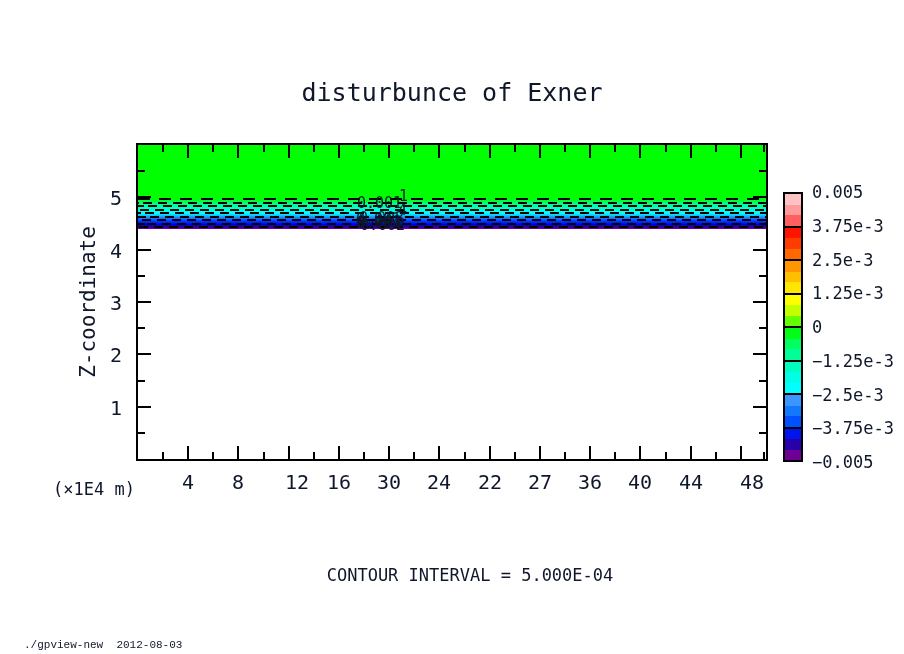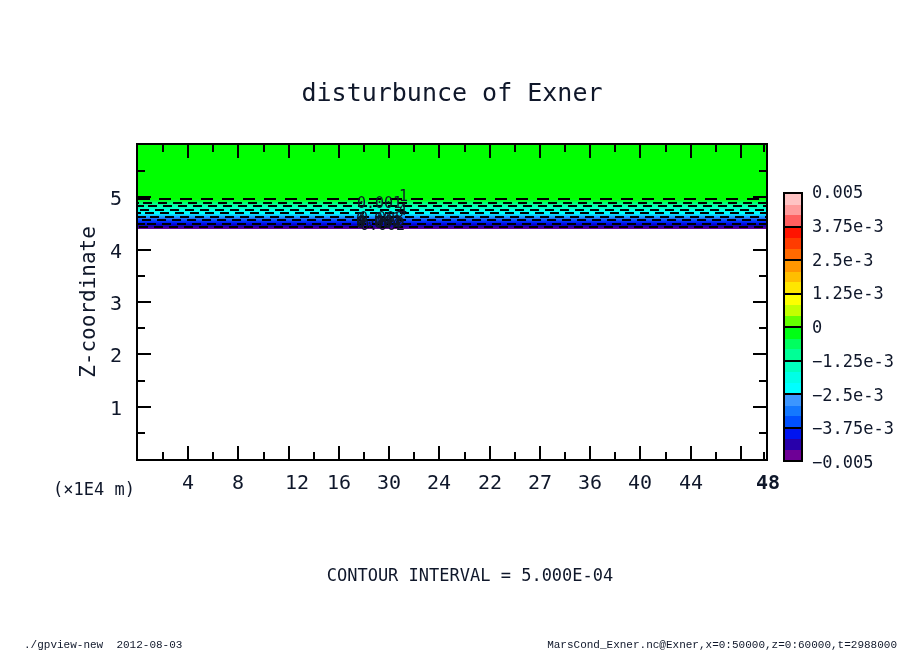--- a/index.html
+++ b/index.html
@@ -136,21 +136,21 @@
       <div class="abs xtick-label" style="left: 214px;">8</div>
       <div class="abs xtick-label" style="left: 273px;">12</div>
       <div class="abs xtick-label" style="left: 315px;">16</div>
       <div class="abs xtick-label" style="left: 365px;">30</div>
       <div class="abs xtick-label" style="left: 415px;">24</div>
       <div class="abs xtick-label" style="left: 466px;">22</div>
       <div class="abs xtick-label" style="left: 516px;">27</div>
       <div class="abs xtick-label" style="left: 566px;">36</div>
       <div class="abs xtick-label" style="left: 616px;">40</div>
       <div class="abs xtick-label" style="left: 667px;">44</div>
-      <div class="abs xtick-label" style="left: 744px; font-weight: bold;">48</div>
+      <div class="abs xtick-label" style="left: 728px;">48</div>
     </div>
   <div id="ytick-labels">
       <div class="abs ytick-label" style="left: 86px; top: 396px;">1</div>
       <div class="abs ytick-label" style="left: 86px; top: 343px;">2</div>
       <div class="abs ytick-label" style="left: 86px; top: 291px;">3</div>
       <div class="abs ytick-label" style="left: 86px; top: 239px;">4</div>
       <div class="abs ytick-label" style="left: 86px; top: 186px;">5</div>
     </div>
   <div class="abs zlabel">Z-coordinate</div>
   <div class="abs zunit">(×1E4 m)</div>
@@ -184,15 +184,14 @@
       <div class="clabel" style="left: 356px; top: 212px;">0.001</div>
       <div class="clabel" style="left: 357px; top: 215px;">0.002</div>
       <div class="clabel" style="left: 359px; top: 211px;">0.003</div>
       <div class="clabel" style="left: 356px; top: 216px;">0.004</div>
       <div class="clabel" style="left: 360px; top: 218px;">0.002</div>
     </div>
 
   <div class="abs cinterval">CONTOUR INTERVAL = 5.000E-04</div>
 
   <div class="abs footer footer-left">./gpview-new  2012-08-03</div>
-  <div class="abs footer footer-right">MarsCond_Exner.nc@Exner,x=0:50000,z=0:60000,t=2988000</div>
 
 </div>
 
 </body></html>

